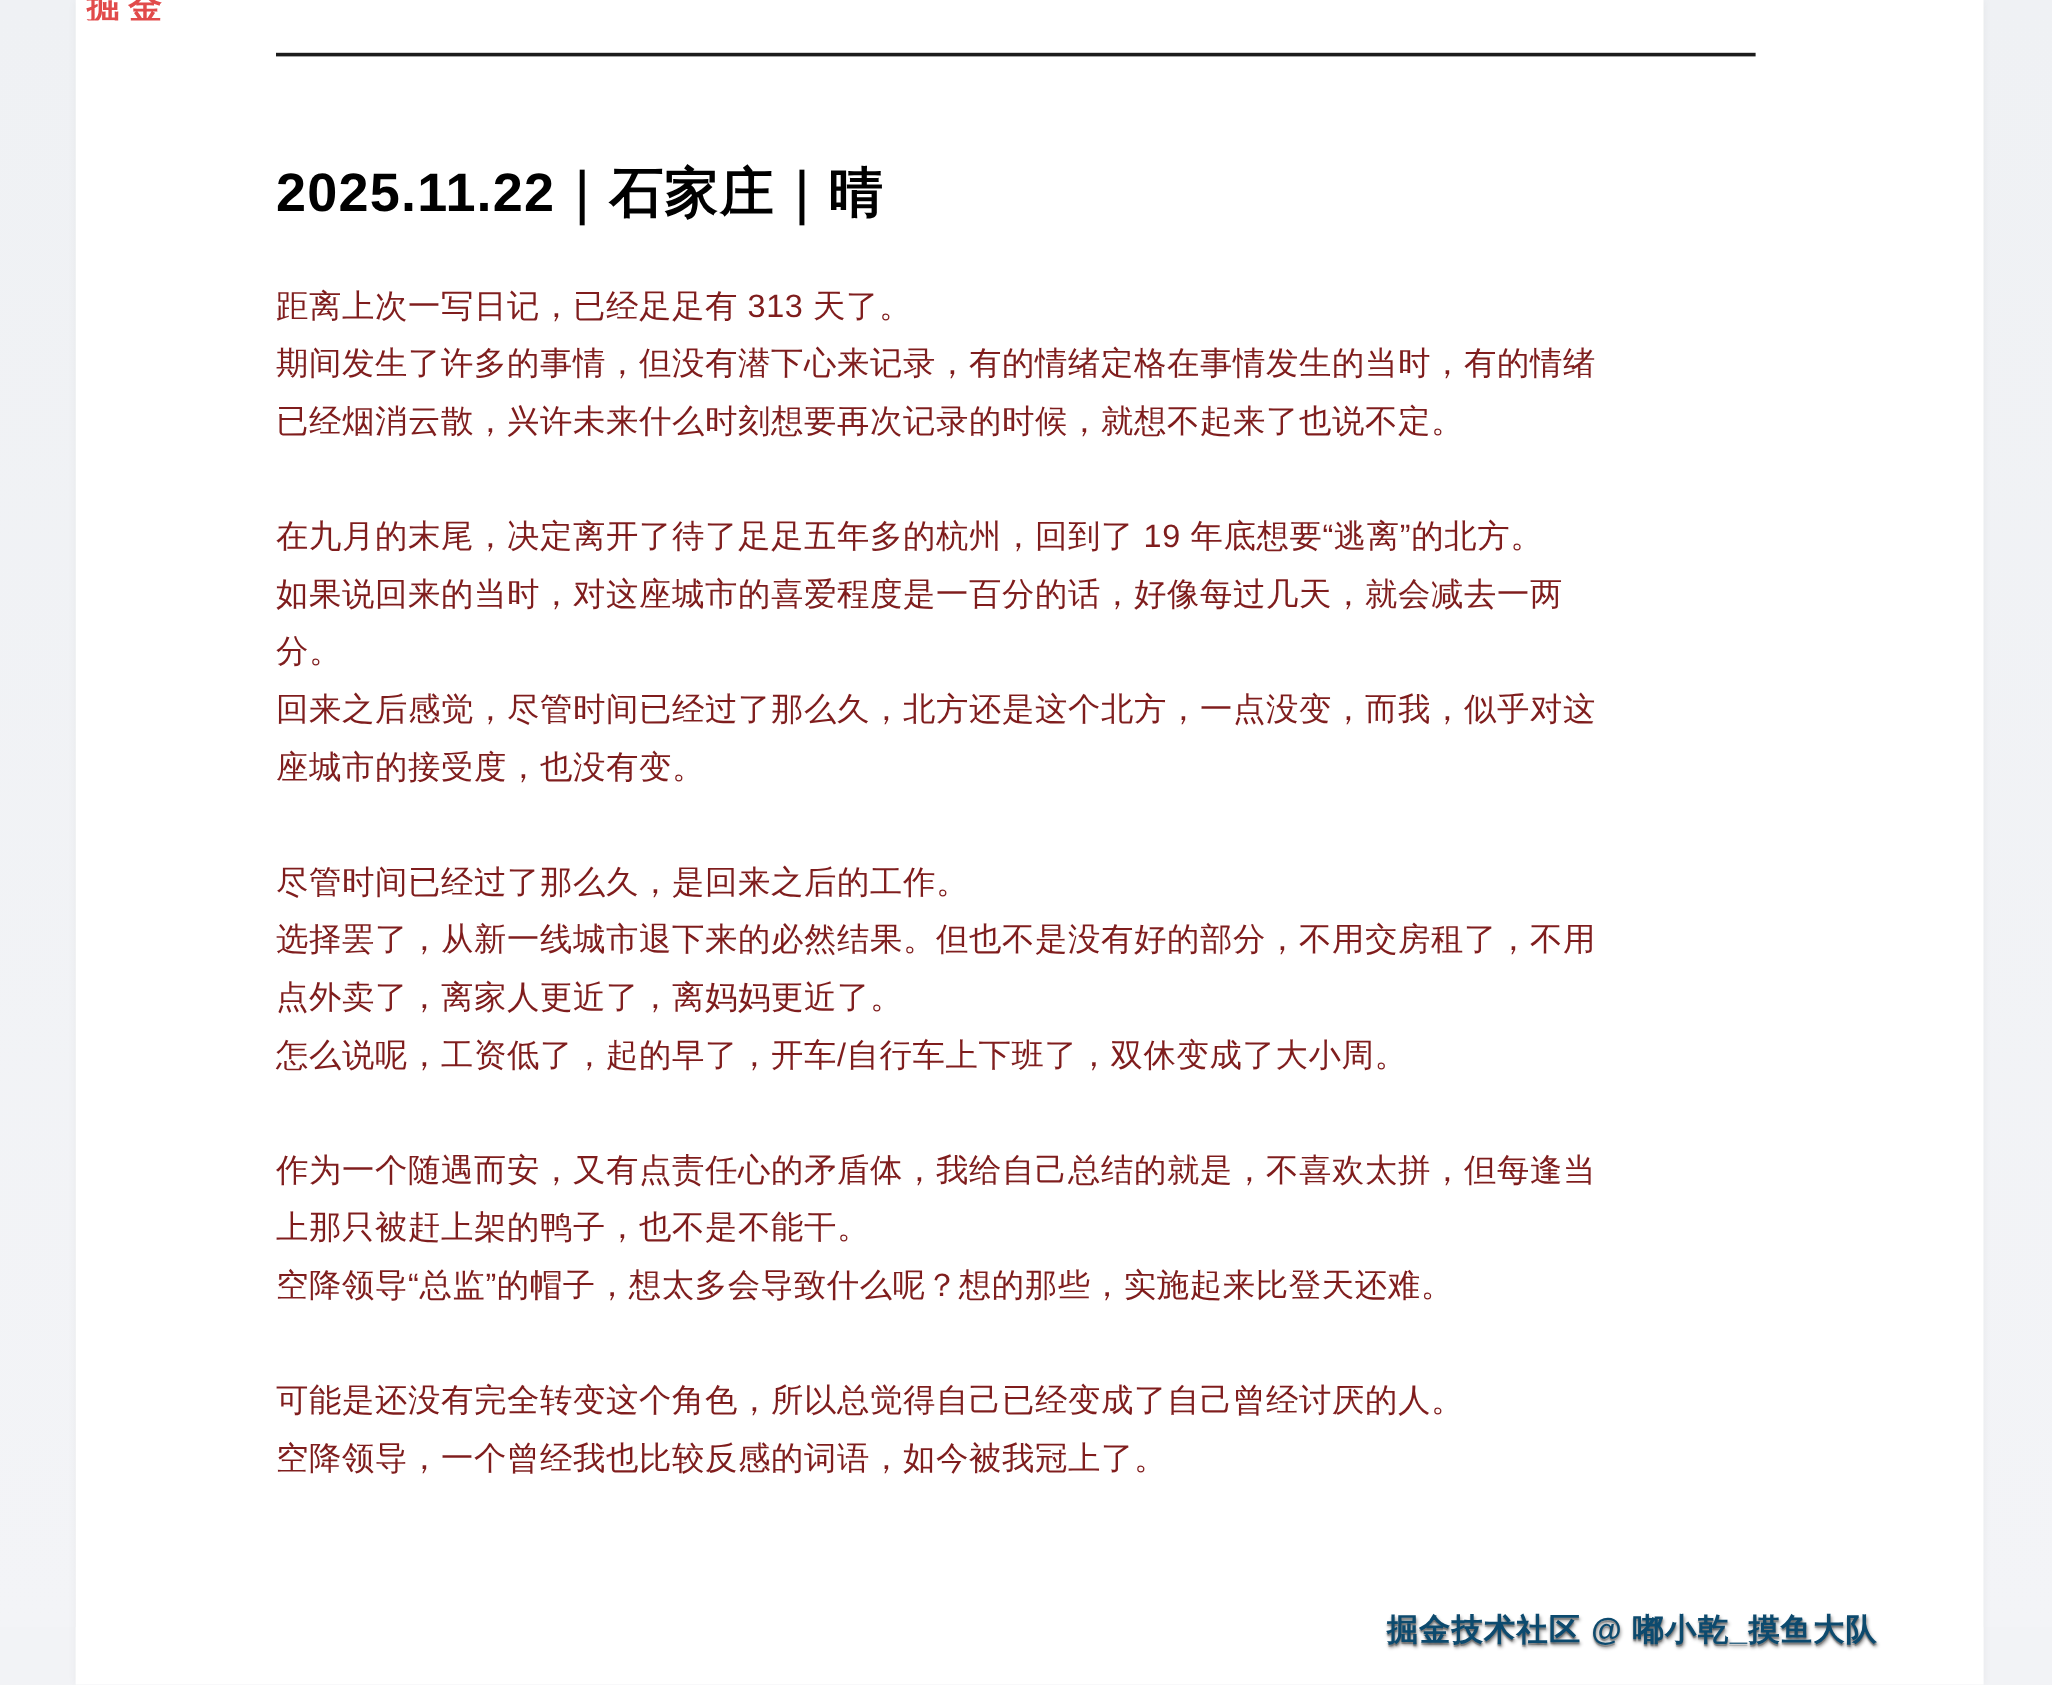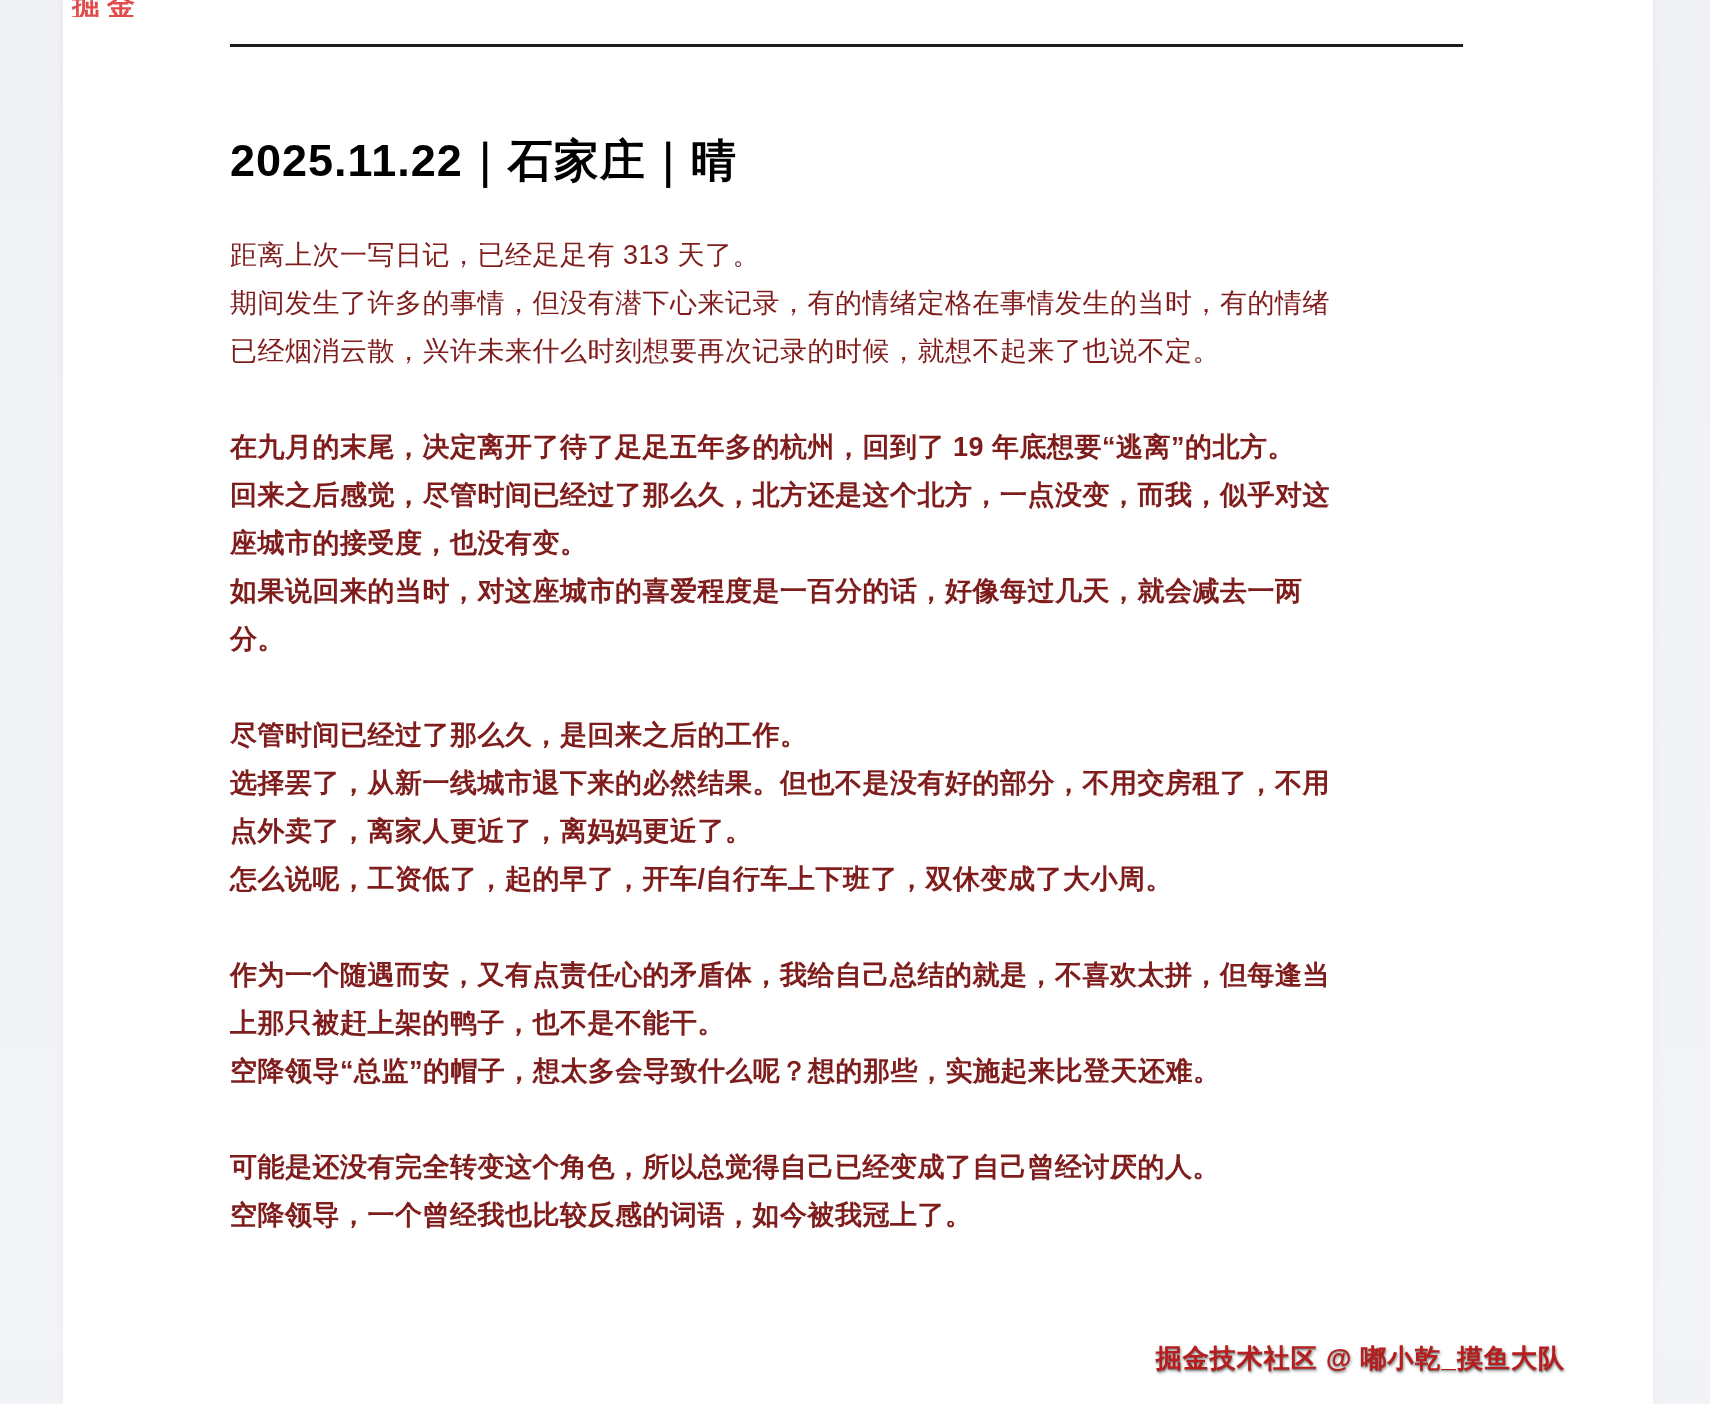--- a/index.html
+++ b/index.html
@@ -70,29 +70,29 @@
     color: #000000;
   }
   .article {
     width: 1108px;
     color: #7f1d1d;
     font-size: 27px;
     line-height: 48px;
     letter-spacing: 0.5px;
   }
   .article p { margin: 0; }
-  .group + .group { margin-top: 48px; font-weight: bold; }
+  .group + .group { margin-top: 48px; }
   .watermark {
     position: absolute;
     right: 88px;
     bottom: 28px;
     font-size: 26px;
     font-weight: 600;
     letter-spacing: 1px;
-    color: #b91c1c;
+    color: #0c4a6e;
     text-shadow: 0 1px 1px rgba(0,0,0,0.35), 1px 2px 3px rgba(0,0,0,0.45);
     white-space: nowrap;
   }
 </style>
 </head>
 <body>
 
 <div class="stage">
   <div class="gutter left"></div>
   <div class="gutter right"></div>
@@ -110,22 +110,22 @@
 
       <div class="article">
 
         <div class="group">
           <p>距离上次一写日记，已经足足有 313 天了。</p>
           <p>期间发生了许多的事情，但没有潜下心来记录，有的情绪定格在事情发生的当时，有的情绪已经烟消云散，兴许未来什么时刻想要再次记录的时候，就想不起来了也说不定。</p>
         </div>
 
         <div class="group">
           <p>在九月的末尾，决定离开了待了足足五年多的杭州，回到了 19 年底想要“逃离”的北方。</p>
+          <p>如果说回来的当时，对这座城市的喜爱程度是一百分的话，好像每过几天，就会减去一两分。</p>
           <p>回来之后感觉，尽管时间已经过了那么久，北方还是这个北方，一点没变，而我，似乎对这座城市的接受度，也没有变。</p>
-          <p>如果说回来的当时，对这座城市的喜爱程度是一百分的话，好像每过几天，就会减去一两分。</p>
         </div>
 
         <div class="group">
           <p>尽管时间已经过了那么久，是回来之后的工作。</p>
           <p>选择罢了，从新一线城市退下来的必然结果。但也不是没有好的部分，不用交房租了，不用点外卖了，离家人更近了，离妈妈更近了。</p>
           <p>怎么说呢，工资低了，起的早了，开车/自行车上下班了，双休变成了大小周。</p>
         </div>
 
         <div class="group">
           <p>作为一个随遇而安，又有点责任心的矛盾体，我给自己总结的就是，不喜欢太拼，但每逢当上那只被赶上架的鸭子，也不是不能干。</p>

